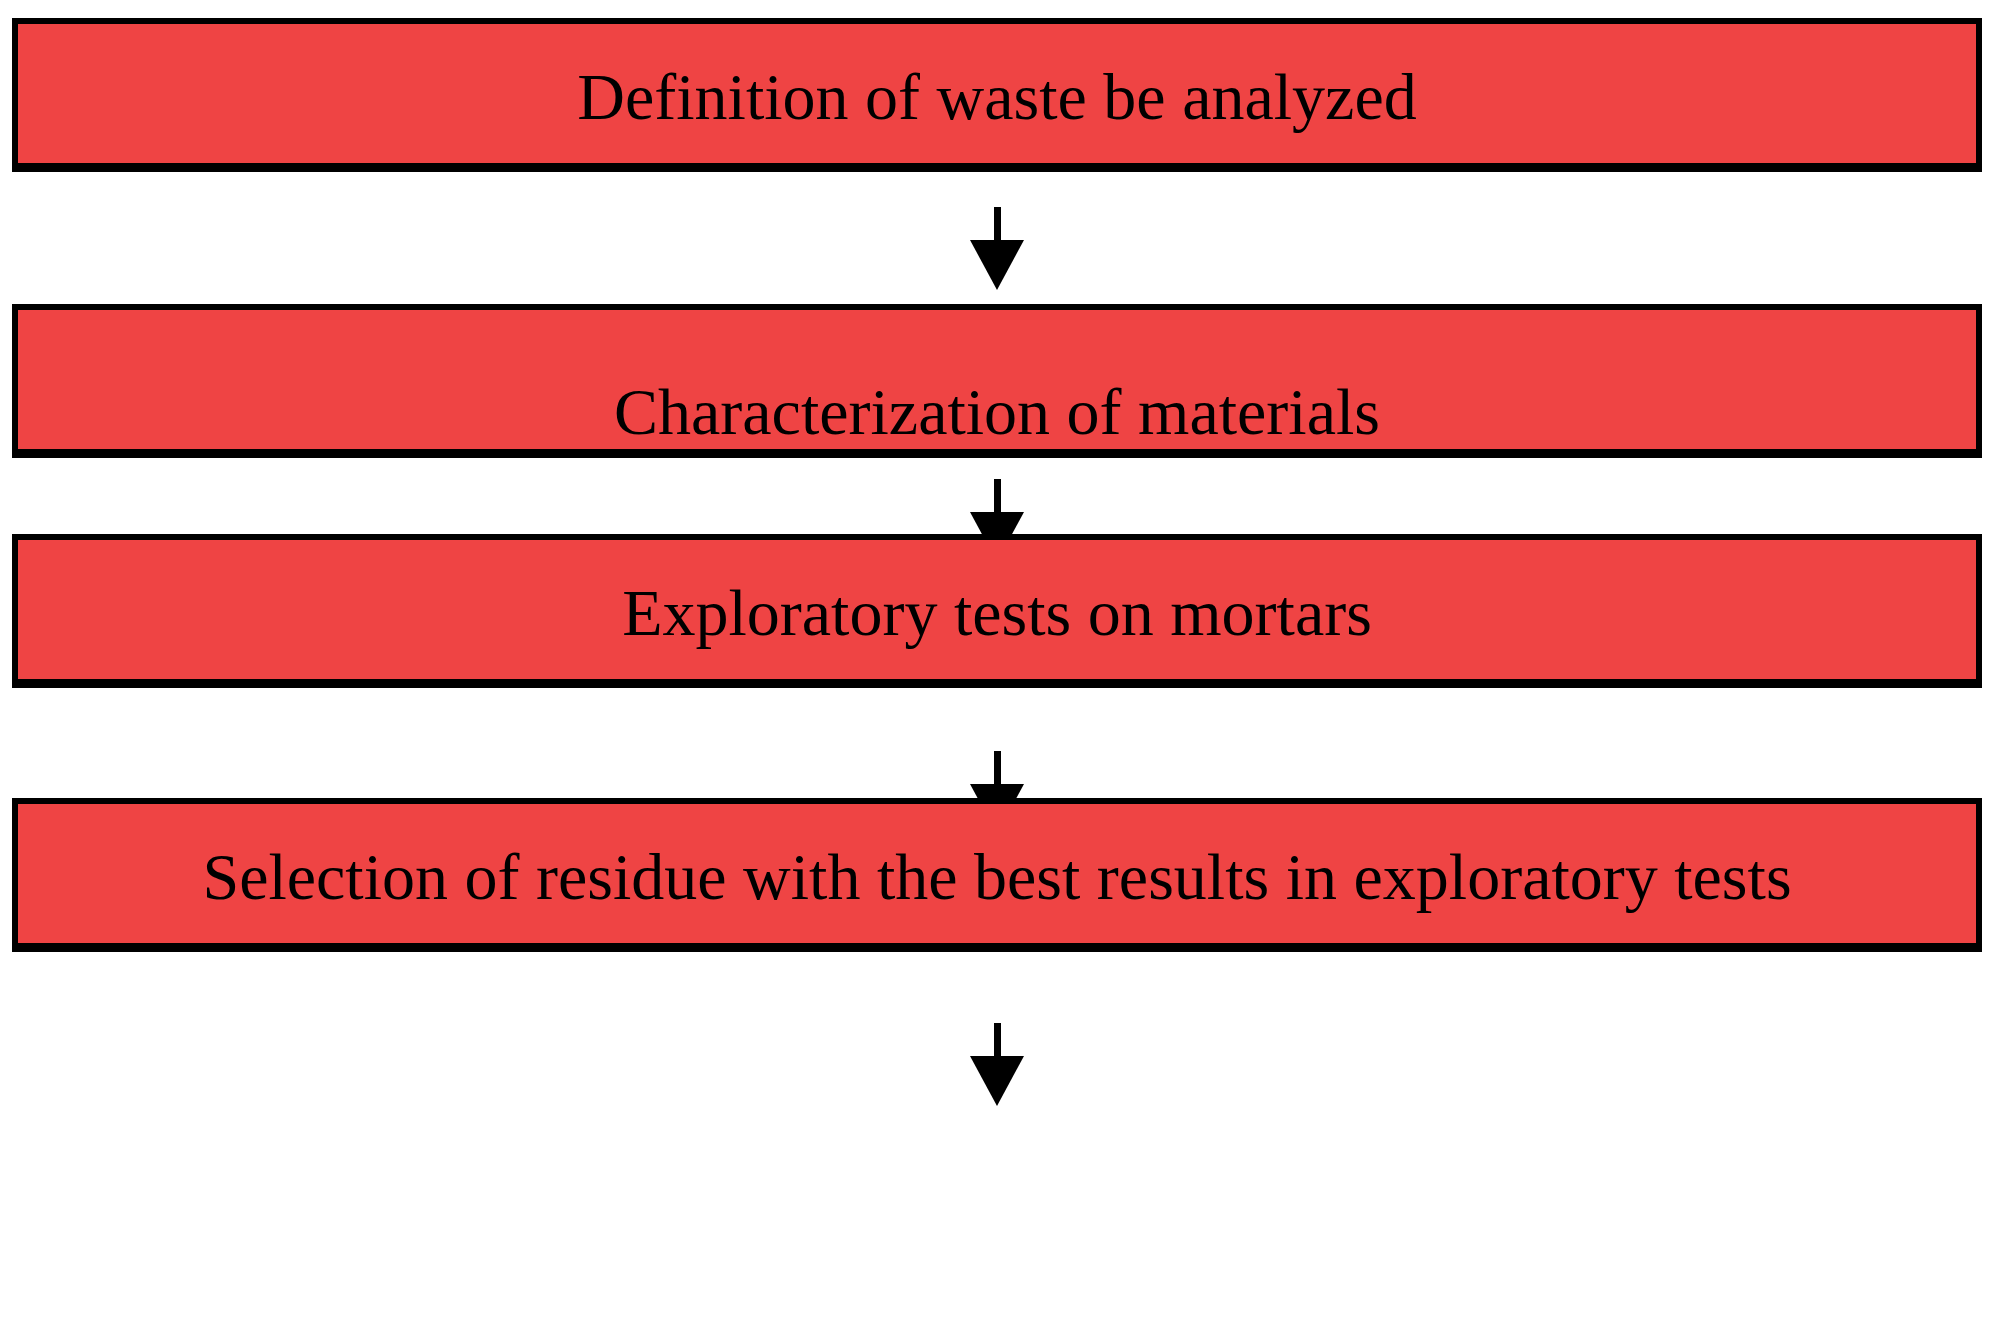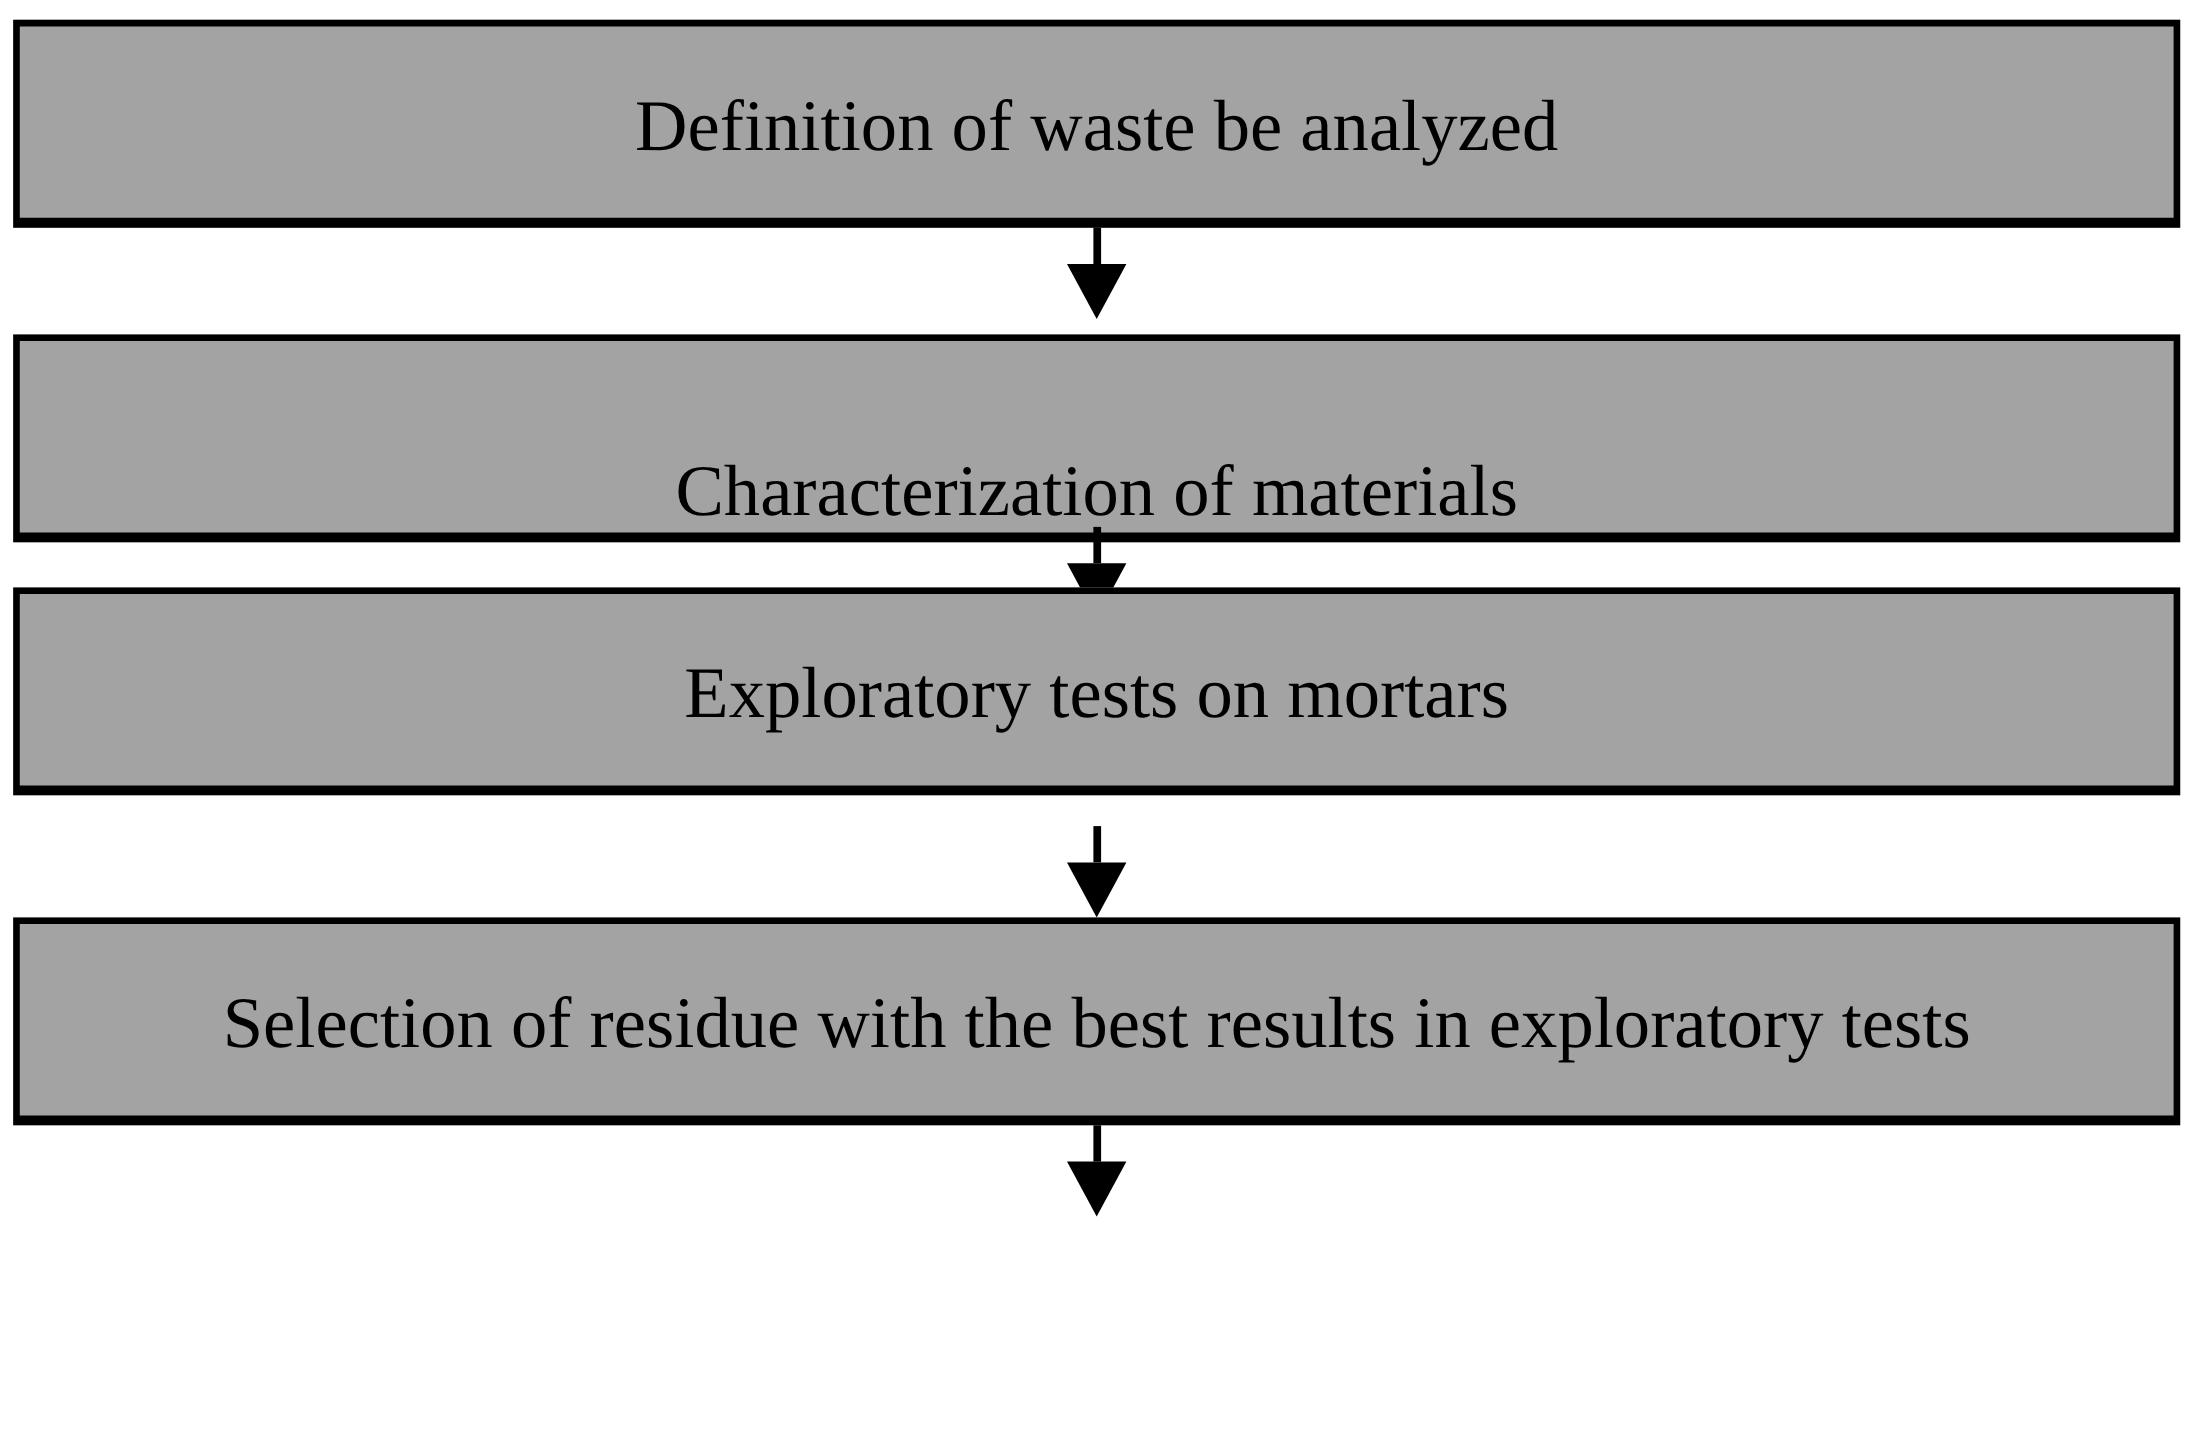--- a/index.html
+++ b/index.html
@@ -12,25 +12,25 @@
     width: 1994px;
     height: 1320px;
     background: #ffffff;
     overflow: hidden;
     font-family: "Liberation Serif", "DejaVu Serif", serif;
   }
   .fc-box {
     position: absolute;
     left: 12px;
     width: 1970px;
-    height: 189px;
+    height: 154px;
     box-sizing: border-box;
     border: 6px solid #000000;
     border-bottom-width: 9px;
-    background: #a3a3a3;
+    background: #ef4444;
     display: flex;
     align-items: center;
     justify-content: center;
   }
   .fc-box .label {
     font-size: 66px;
     line-height: 1.1;
     color: #000000;
     white-space: nowrap;
     padding-top: 8px;
@@ -53,21 +53,21 @@
   .fc-arrow .head {
     width: 0;
     height: 0;
     border-left: 27px solid transparent;
     border-right: 27px solid transparent;
     border-top: 50px solid #000000;
   }
   .b1 { top: 18px; }
   .b2 { top: 304px; align-items: flex-end; }
   .b3 { top: 534px; }
-  .b4 { top: 834px; }
+  .b4 { top: 798px; }
   .b5 { top: 1106px; }
   .a1 { top: 207px; }
   .a2 { top: 479px; }
   .a3 { top: 751px; }
   .a4 { top: 1023px; }
 </style>
 </head>
 <body>
 
 <div class="page">

